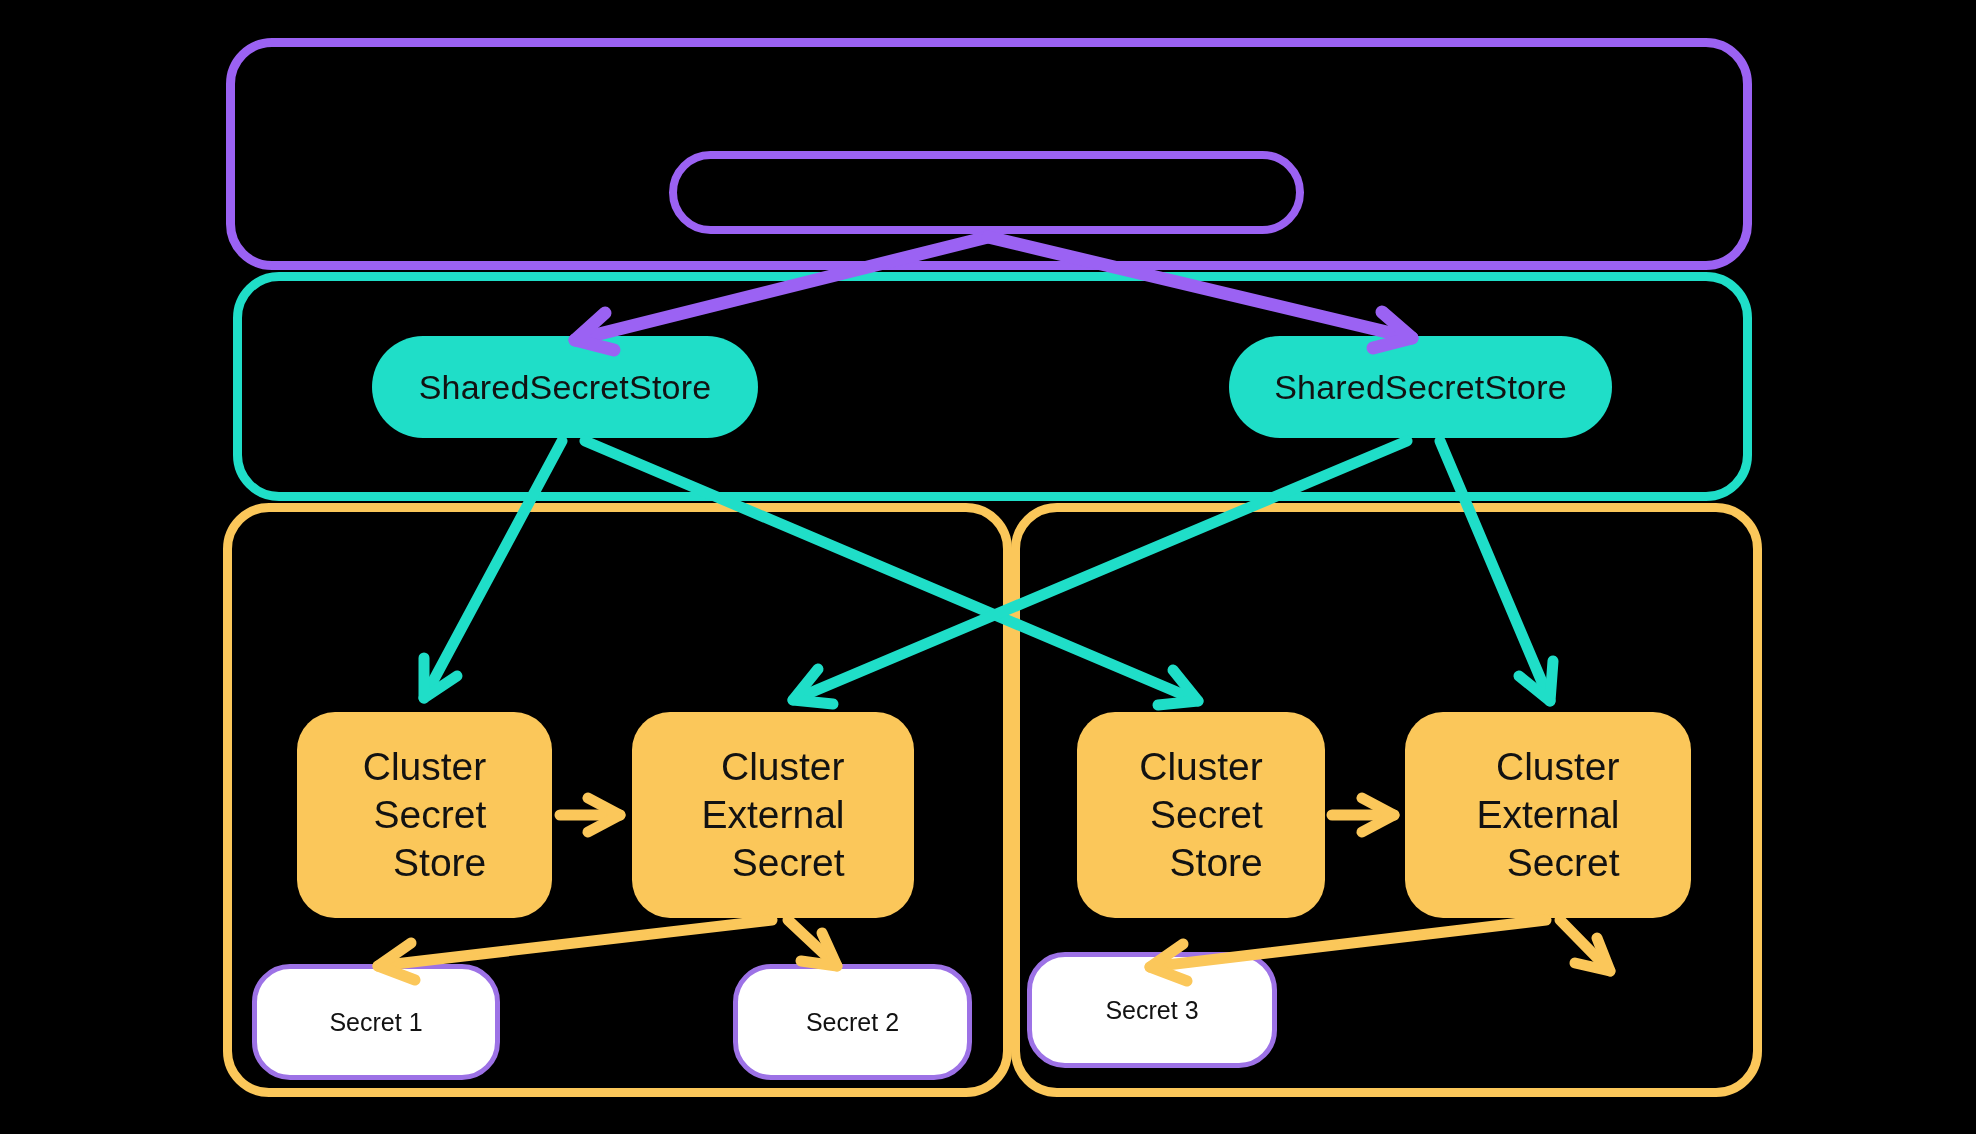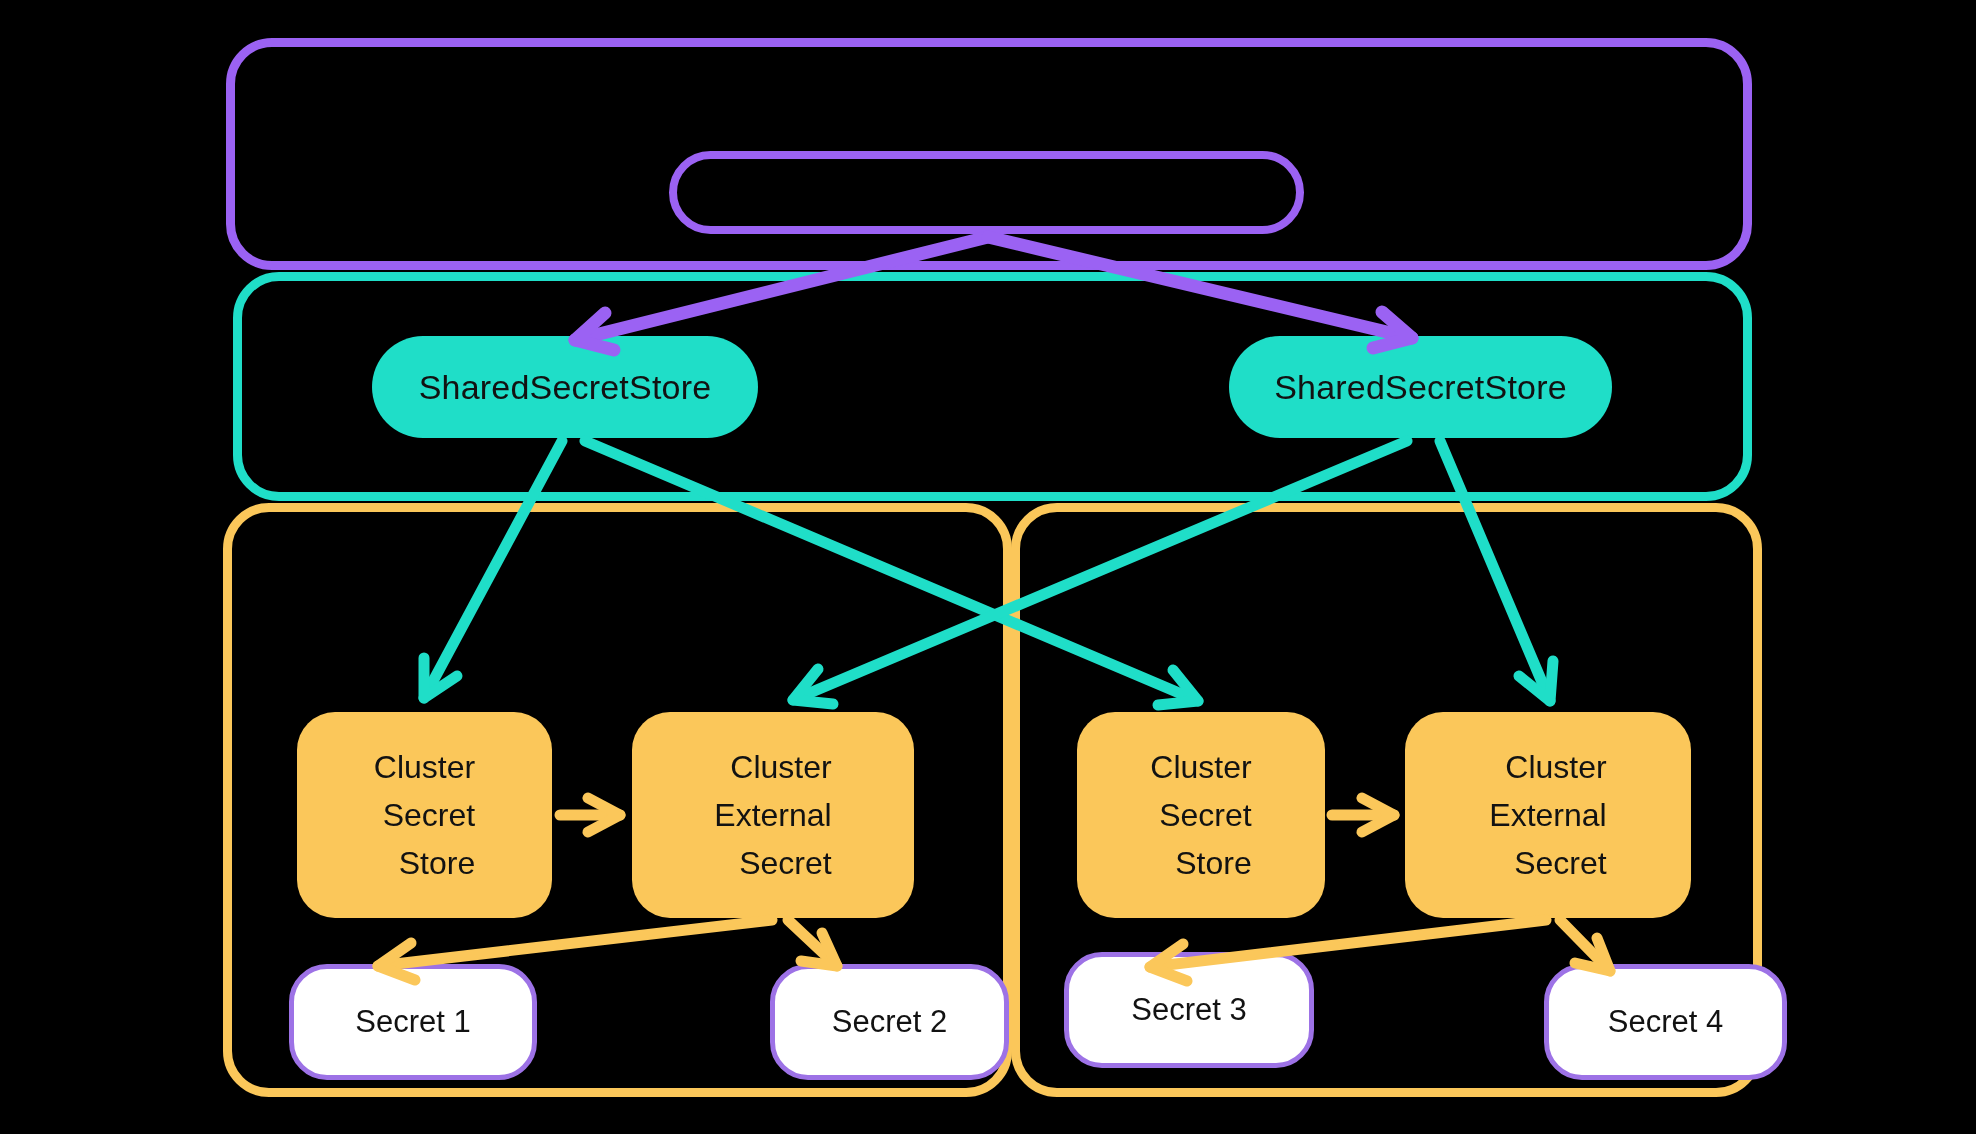--- a/index.html
+++ b/index.html
@@ -22,22 +22,22 @@
   .abs{position:absolute;box-sizing:border-box;}
   
   .container{background:transparent;border-style:solid;}
   .purple-border{border:9px solid var(--purple);border-radius:46px;}
   .teal-border{border:9px solid var(--teal);border-radius:46px;}
   .orange-border{border:9px solid var(--orange);border-radius:46px;}
   .inner-pill{border:8px solid var(--purple);border-radius:42px;background:transparent;}
   
   .node{display:flex;align-items:center;justify-content:center;text-align:right;color:var(--text_dark);}
   .teal-pill{background:var(--teal);border-radius:51px;font-size:34px;letter-spacing:.2px;}
-  .orange-box{background:var(--orange);border-radius:38px;font-size:32px;line-height:48px;}
-  .secret-pill{background:var(--white);border:5px solid var(--purple_light);border-radius:38px;font-size:31px;margin-left:37px;}
+  .orange-box{background:var(--orange);border-radius:38px;font-size:39px;line-height:48px;}
+  .secret-pill{background:var(--white);border:5px solid var(--purple_light);border-radius:38px;font-size:25px;}
   .arrows{position:absolute;left:0;top:0;pointer-events:none;}
   .arrows path{fill:none;stroke-linecap:round;stroke-linejoin:round;}
   .stroke-purple path{stroke:var(--purple);stroke-width:13px;}
   .stroke-teal path{stroke:var(--teal);stroke-width:11px;}
   .stroke-orange path{stroke:var(--orange);stroke-width:11px;}
 </style>
 </head>
 <body>
 
 <div class="stage">
@@ -97,23 +97,20 @@
   </div>
 
   <div class="abs node secret-pill" style="left:733px;top:964px;width:239px;height:116px;">
     <span>Secret 2</span>
   </div>
 
   <div class="abs node secret-pill" style="left:1027px;top:952px;width:250px;height:116px;">
     <span>Secret 3</span>
   </div>
 
-  <div class="abs node secret-pill" style="left:1507px;top:964px;width:243px;height:116px;">
-    <span>Secret 4</span>
-  </div>
 
   <svg class="arrows" width="1976" height="1134" viewBox="0 0 1976 1134">
 
     <g class="stroke-purple">
       <path d="M988 237 L575 340"></path>
       <path d="M575 340 L614 350 M575 340 L605 313"></path>
     </g>
     <g class="stroke-purple">
       <path d="M988 237 L1412 338"></path>
       <path d="M1412 338 L1382 312 M1412 338 L1373 348"></path>

